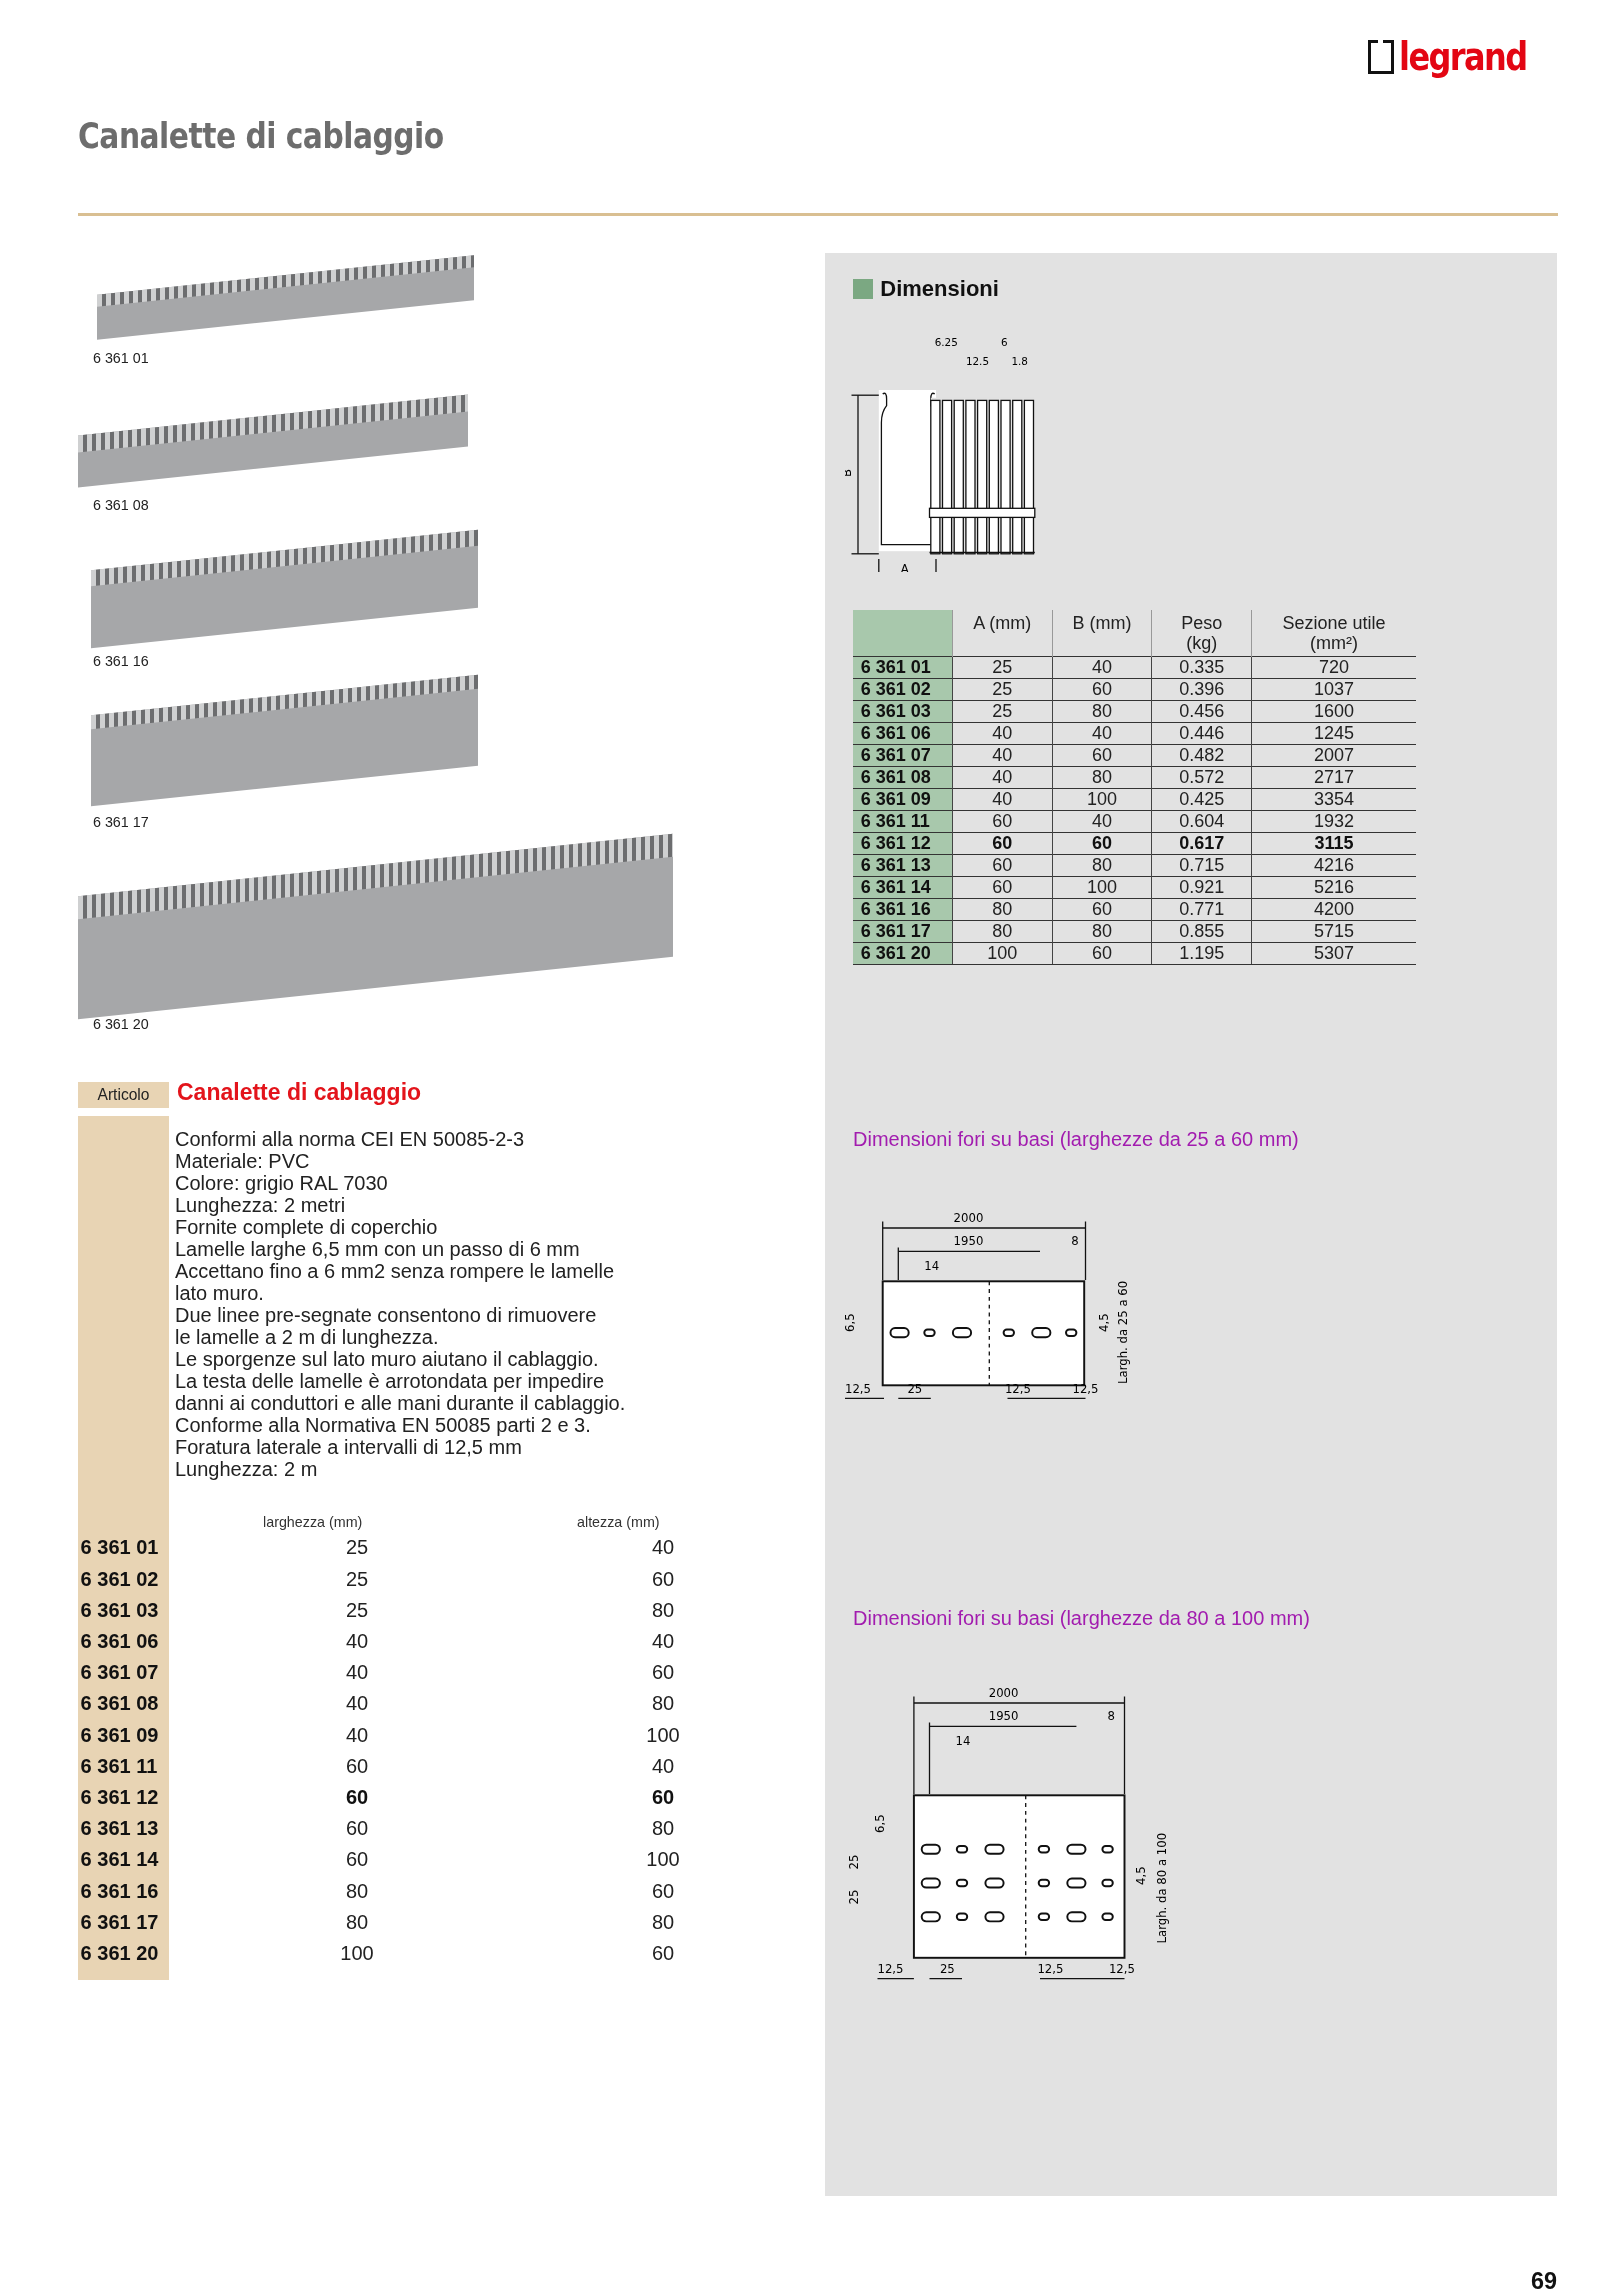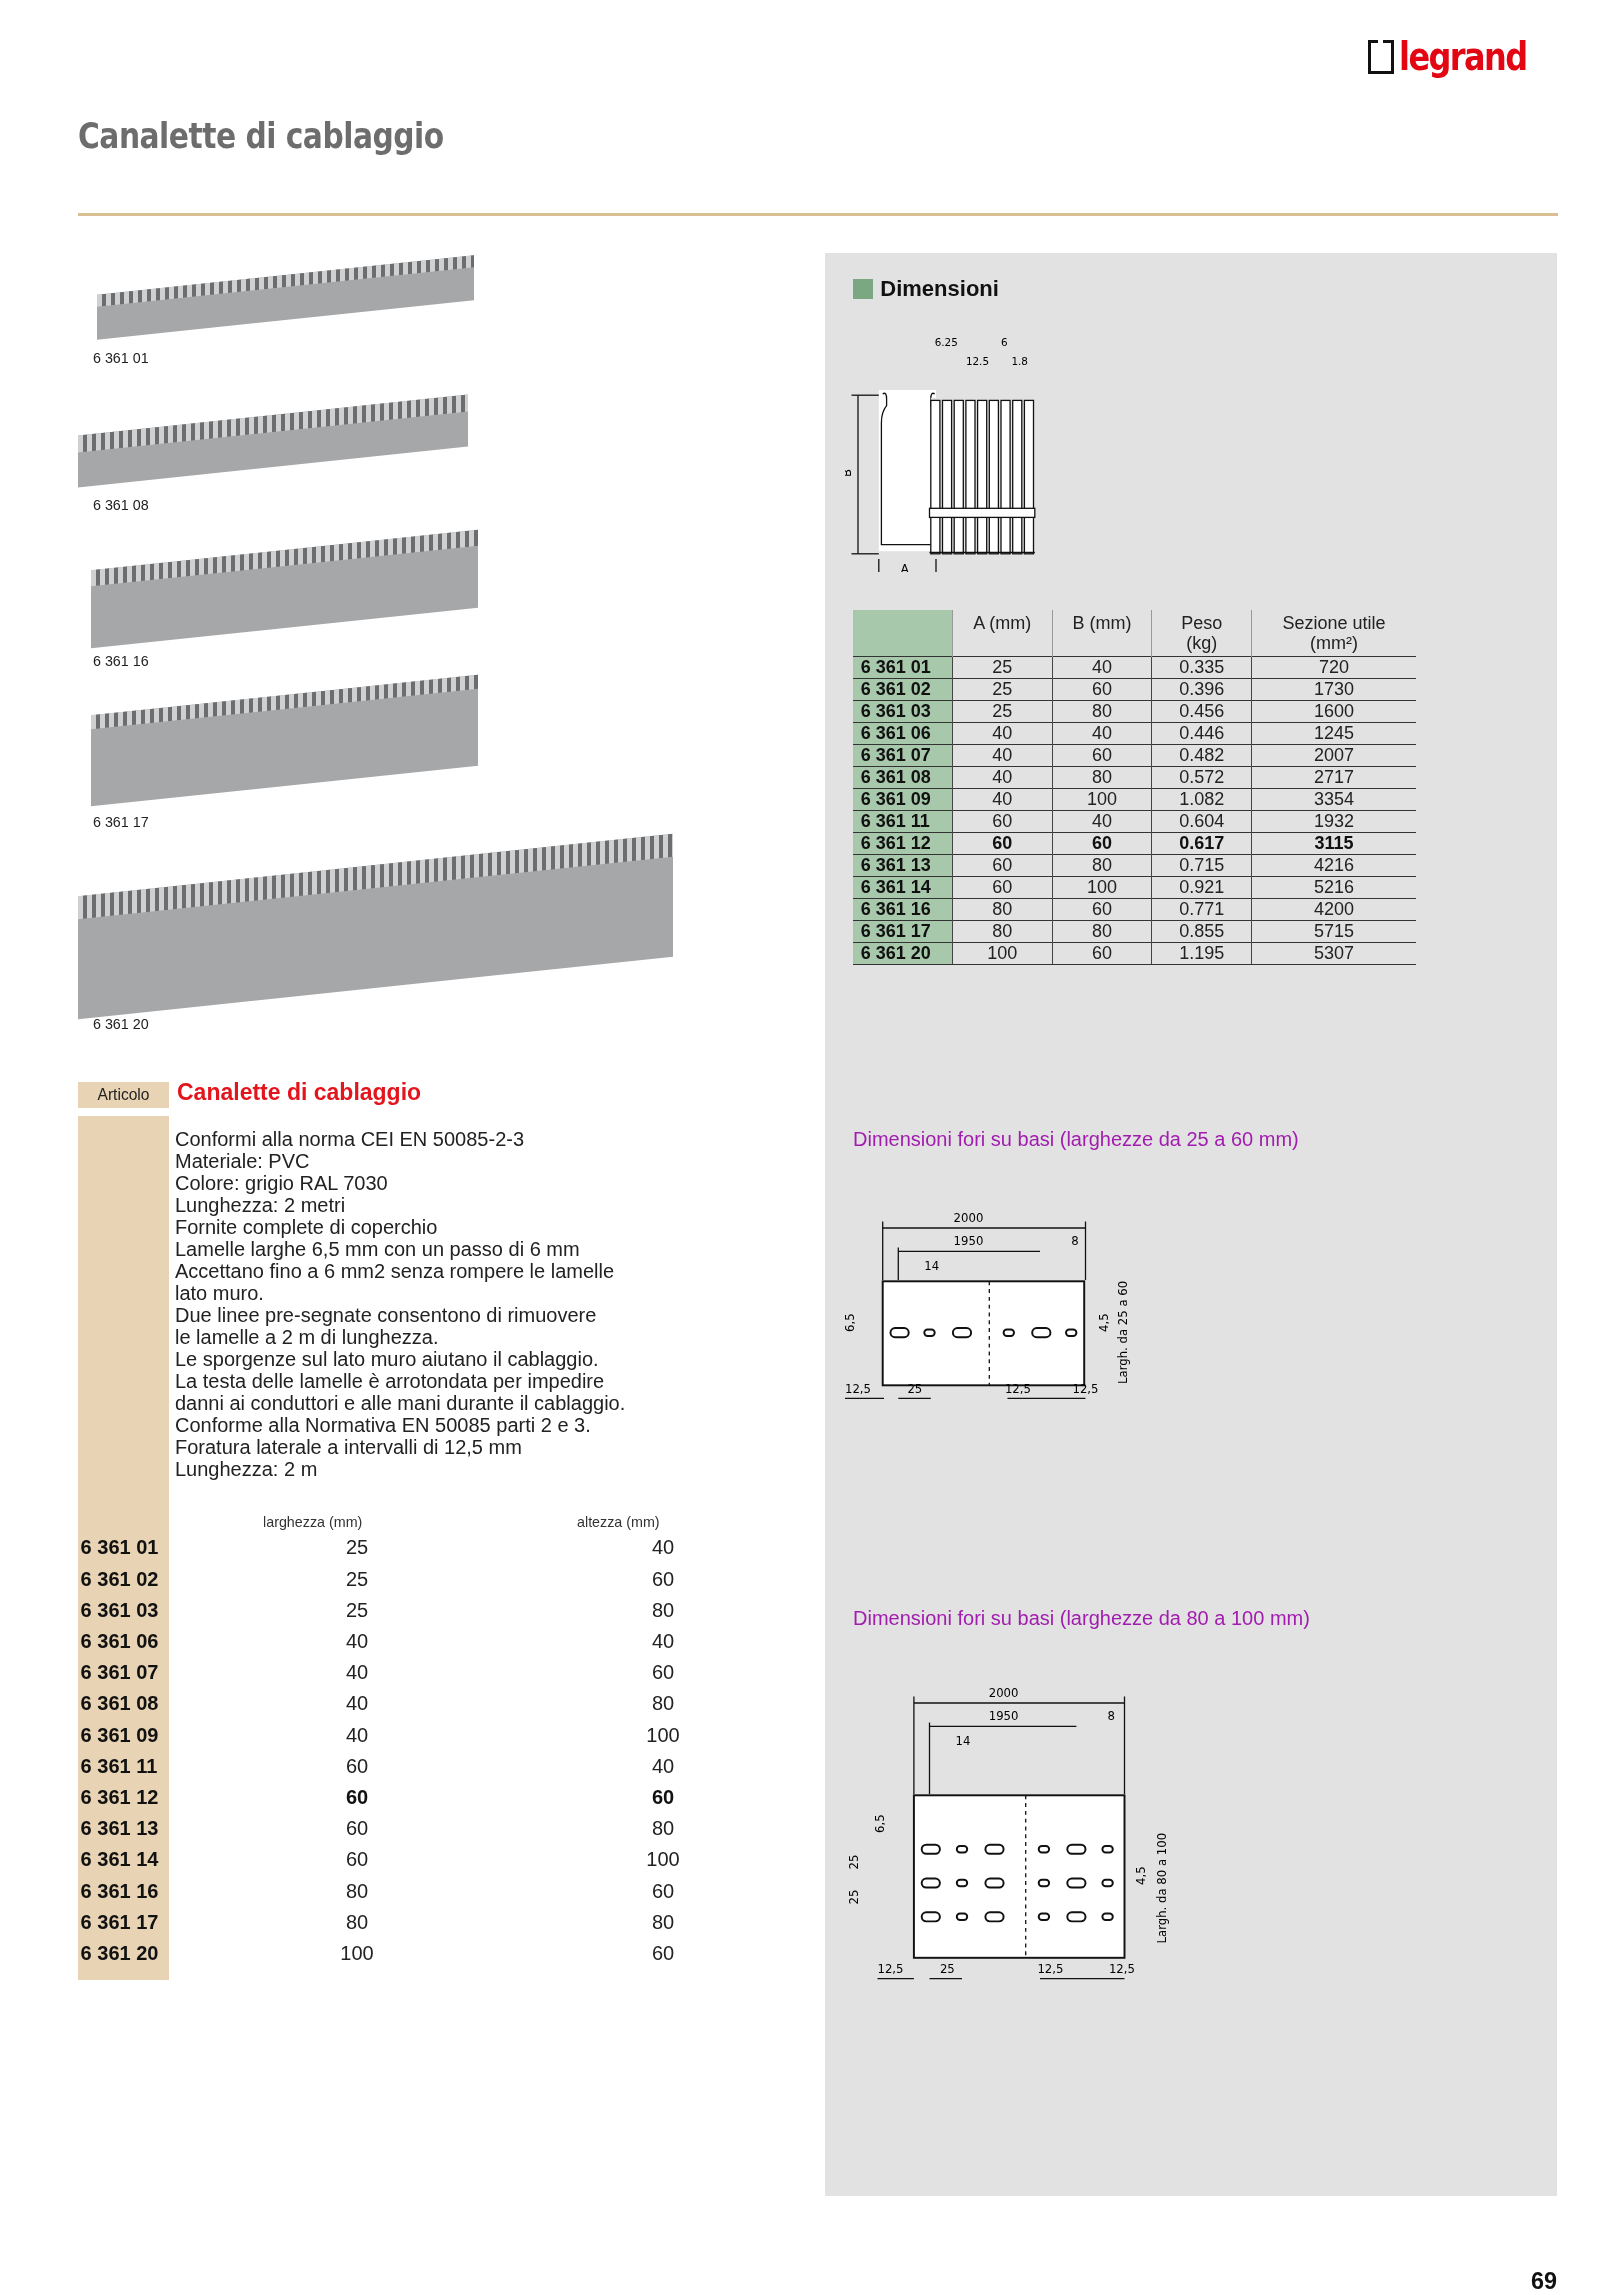--- a/index.html
+++ b/index.html
@@ -149,21 +149,21 @@
         <td>25</td>
         <td>40</td>
         <td>0.335</td>
         <td>720</td>
       </tr>
       <tr>
         <td class="code">6 361 02</td>
         <td>25</td>
         <td>60</td>
         <td>0.396</td>
-        <td>1730</td>
+        <td>1037</td>
       </tr>
       <tr>
         <td class="code">6 361 03</td>
         <td>25</td>
         <td>80</td>
         <td>0.456</td>
         <td>1600</td>
       </tr>
       <tr>
         <td class="code">6 361 06</td>
@@ -183,21 +183,21 @@
         <td class="code">6 361 08</td>
         <td>40</td>
         <td>80</td>
         <td>0.572</td>
         <td>2717</td>
       </tr>
       <tr>
         <td class="code">6 361 09</td>
         <td>40</td>
         <td>100</td>
-        <td>1.082</td>
+        <td>0.425</td>
         <td>3354</td>
       </tr>
       <tr>
         <td class="code">6 361 11</td>
         <td>60</td>
         <td>40</td>
         <td>0.604</td>
         <td>1932</td>
       </tr>
       <tr class="bold">

